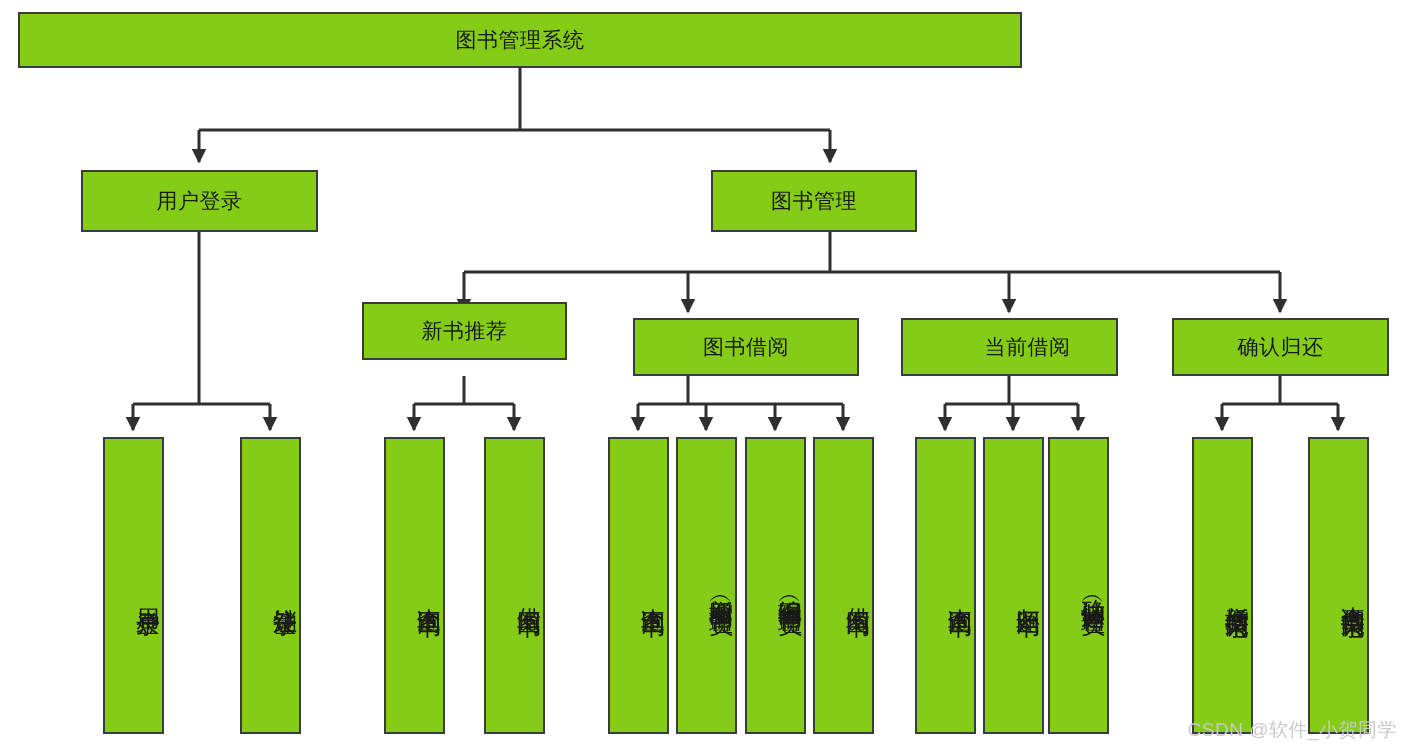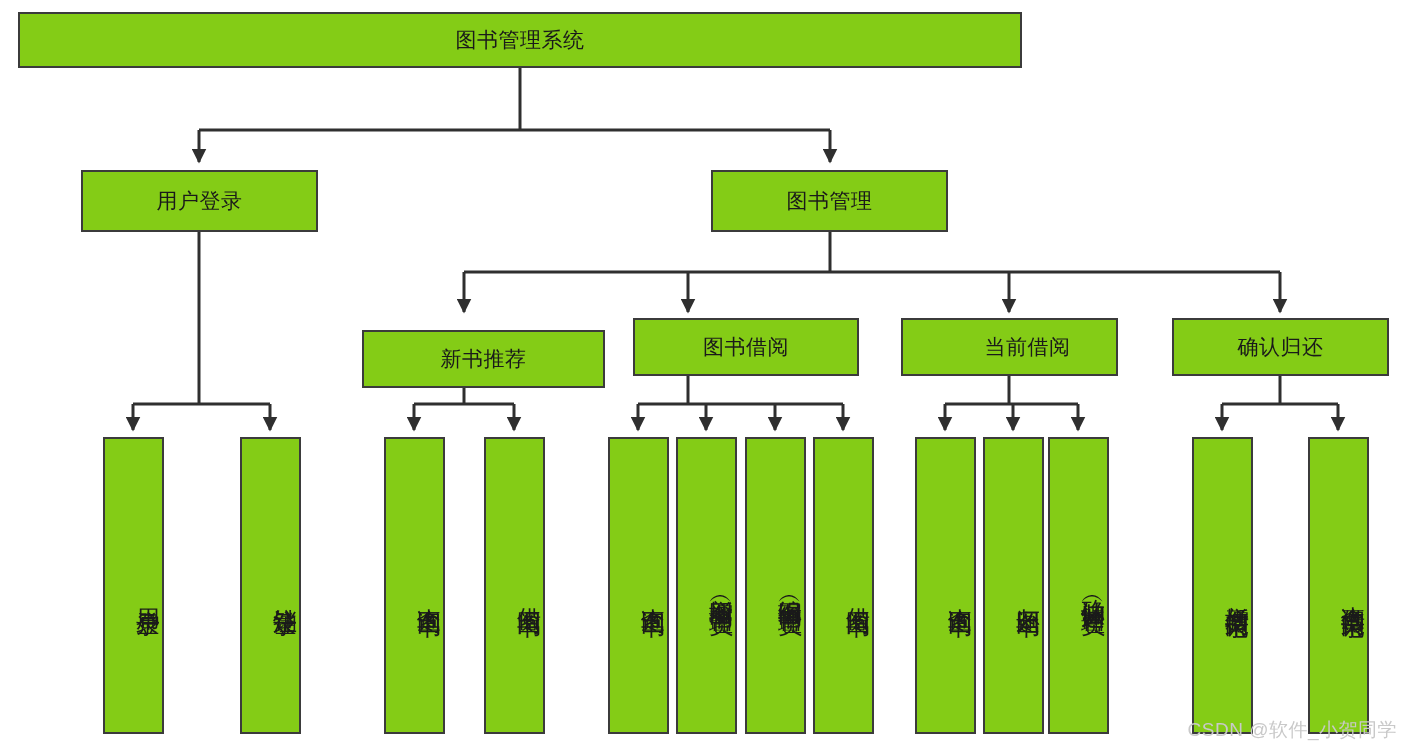--- a/index.html
+++ b/index.html
@@ -128,25 +128,25 @@
     </g>
   </svg>
 
   <div class="node node-h" style="left:18px; top:12px; width:1004px; height:56px;">
     <span>图书管理系统</span>
   </div>
 
   <div class="node node-h" style="left:81px; top:170px; width:237px; height:62px;">
     <span>用户登录</span>
   </div>
-  <div class="node node-h" style="left:711px; top:170px; width:237px; height:62px;">
+  <div class="node node-h" style="left:711px; top:170px; width:206px; height:62px;">
     <span>图书管理</span>
   </div>
 
-  <div class="node node-h" style="left:362px; top:330px; width:243px; height:58px;">
+  <div class="node node-h" style="left:362px; top:302px; width:205px; height:58px;">
     <span>新书推荐</span>
   </div>
   <div class="node node-h" style="left:633px; top:318px; width:226px; height:58px;">
     <span>图书借阅</span>
   </div>
   <div class="node node-h" style="left:901px; top:318px; width:217px; height:58px;padding-left:36px;">
     <span>当前借阅</span>
   </div>
   <div class="node node-h" style="left:1172px; top:318px; width:217px; height:58px;">
     <span>确认归还</span>

